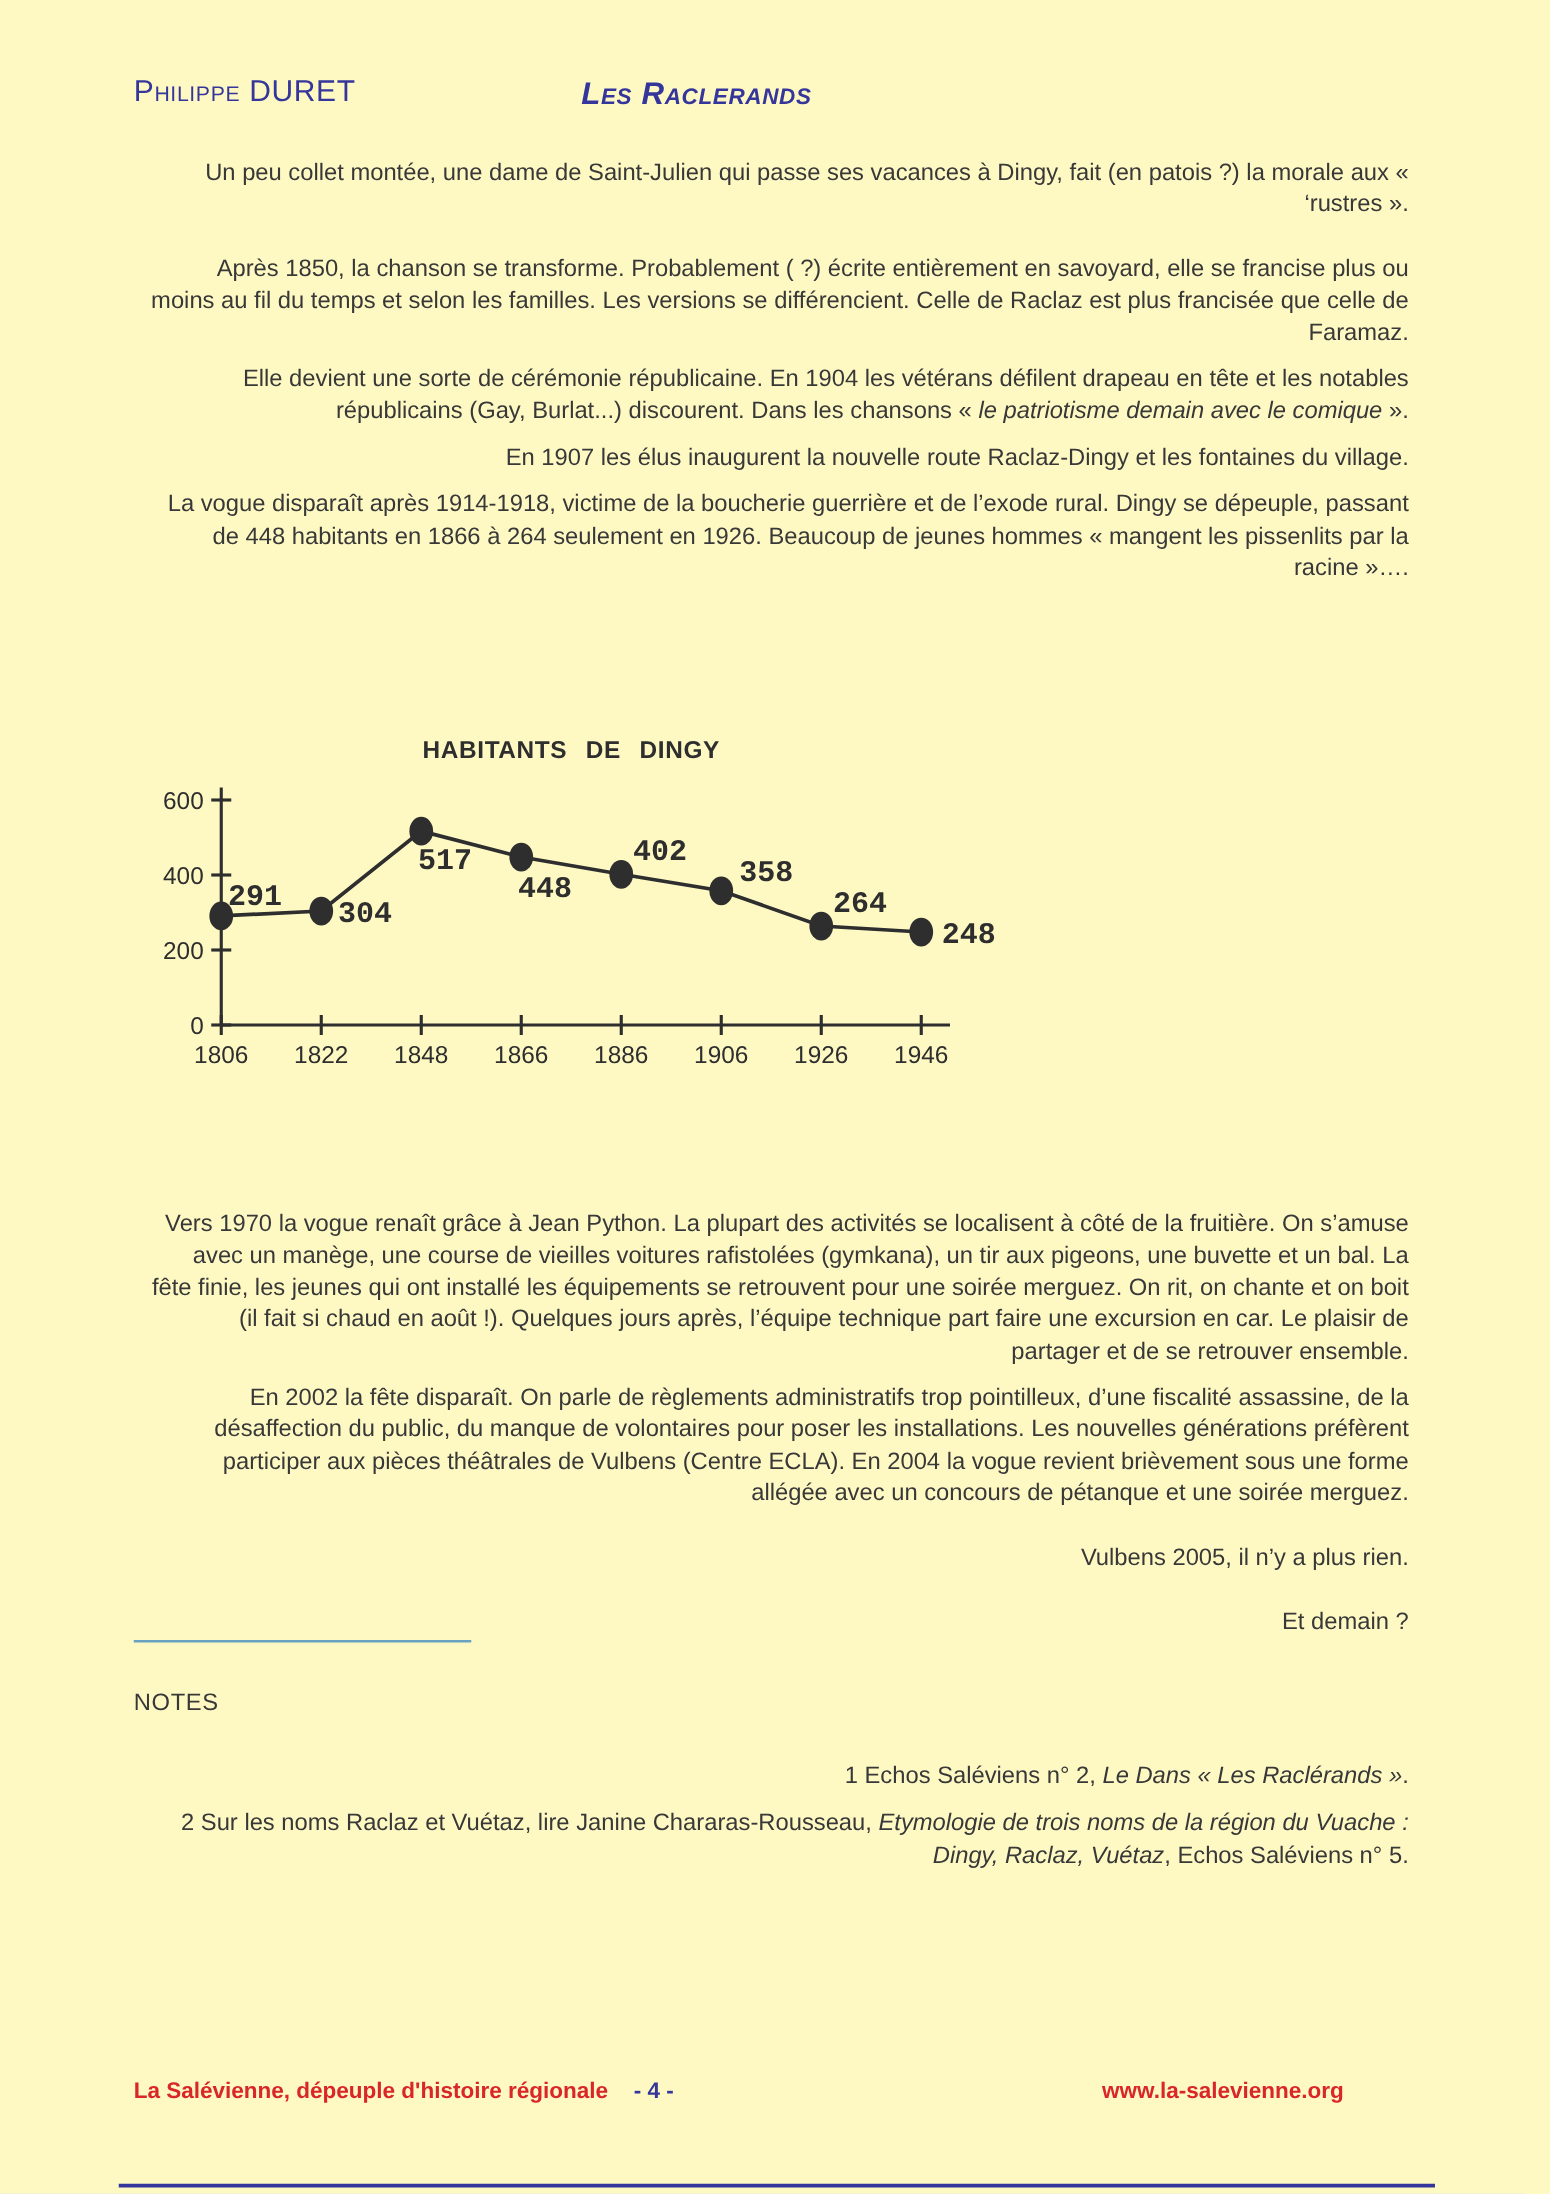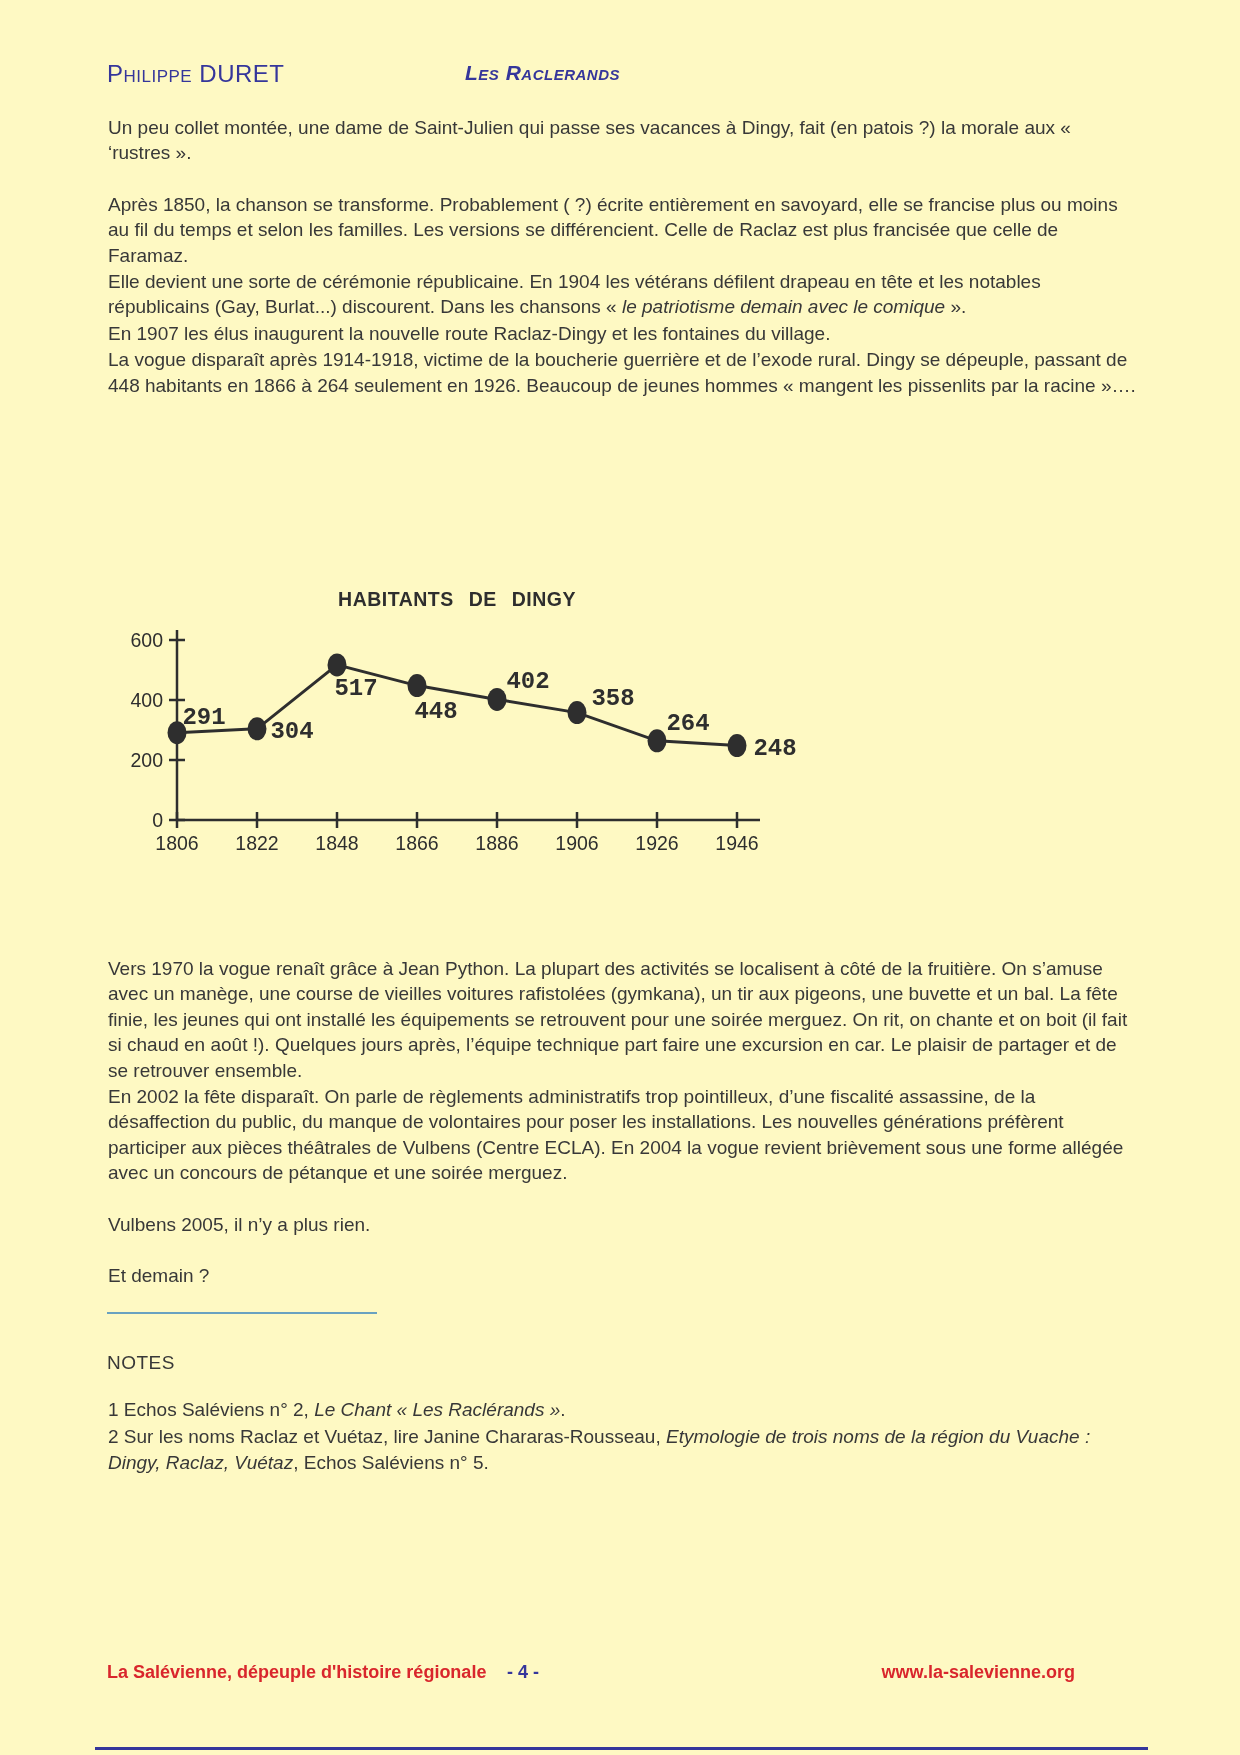--- a/index.html
+++ b/index.html
@@ -3,27 +3,27 @@
 <meta charset="utf-8">
 <style>
   html,body{margin:0;padding:0;background:#e8e8e8;}
   .page{position:relative;width:1240px;height:1755px;background:#fef9c3;margin:0 auto;
         font-family:"Liberation Sans",sans-serif;color:#383838;overflow:hidden;}
 
   
   .header{position:absolute;top:60px;left:107px;right:100px;height:34px;}
   .author{font-variant:small-caps;font-size:24px;color:#35369b;letter-spacing:0.5px;}
   .work-title{position:absolute;left:358px;top:1px;font-variant:small-caps;font-style:italic;
-              font-weight:bold;font-size:21px;color:#35369b;letter-spacing:0.5px;}
+              font-weight:bold;font-size:25px;color:#35369b;letter-spacing:0.5px;}
 
   
   .text-block{position:absolute;left:107px;width:1032px;font-size:19px;line-height:25.4px;}
   .b1{top:114px;}
   .b2{top:955px;}
-  p.para{margin:1px;}
+  p.para{margin:12px;text-align:right;}
   p.para.gap{margin-top:26px;}
   em{font-style:italic;}
 
   
   .chart{position:absolute;left:80px;top:570px;width:740px;height:310px;}
   .chart svg{display:block;}
   .chart text{fill:#2e2e2e;font-family:"Liberation Sans",sans-serif;font-size:19.5px;}
   .chart .ctitle{font-weight:bold;font-size:19.5px;word-spacing:9px;letter-spacing:0.5px;}
   .chart .dlabel{font-family:"Liberation Mono","DejaVu Sans Mono",monospace;
                  font-weight:bold;font-size:24px;}
@@ -115,21 +115,21 @@
       <p class="para"><span>En 2002 la fête disparaît. On parle de règlements administratifs trop pointilleux, d’une fiscalité assassine, de la désaffection du public, du manque de volontaires pour poser les installations. Les nouvelles générations préfèrent participer aux pièces théâtrales de Vulbens (Centre ECLA). En 2004 la vogue revient brièvement sous une forme allégée avec un concours de pétanque et une soirée merguez.</span></p>
       <p class="para gap"><span>Vulbens 2005, il n’y a plus rien.</span></p>
       <p class="para gap"><span>Et demain ?</span></p>
     </div>
 
   <div class="notes-divider"></div>
 
   <div class="notes">
     <div class="notes-heading">NOTES</div>
     <div>
-        <p class="para"><span>1 Echos Saléviens n° 2, </span><em>Le Chant « Les Raclérands »</em><span>.</span></p>
+        <p class="para"><span>1 Echos Saléviens n° 2, </span><em>Le Dans « Les Raclérands »</em><span>.</span></p>
         <p class="para"><span>2 Sur les noms Raclaz et Vuétaz, lire Janine Chararas-Rousseau, </span><em>Etymologie de trois noms de la région du Vuache : Dingy, Raclaz, Vuétaz</em><span>, Echos Saléviens n° 5.</span></p>
       </div>
   </div>
 
   <div class="footer">
     <span class="f-left">La Salévienne, dépeuple d'histoire régionale</span>
     <span class="f-center">- 4 -</span>
     <a class="f-right" href="#">www.la-salevienne.org</a>
   </div>
 

